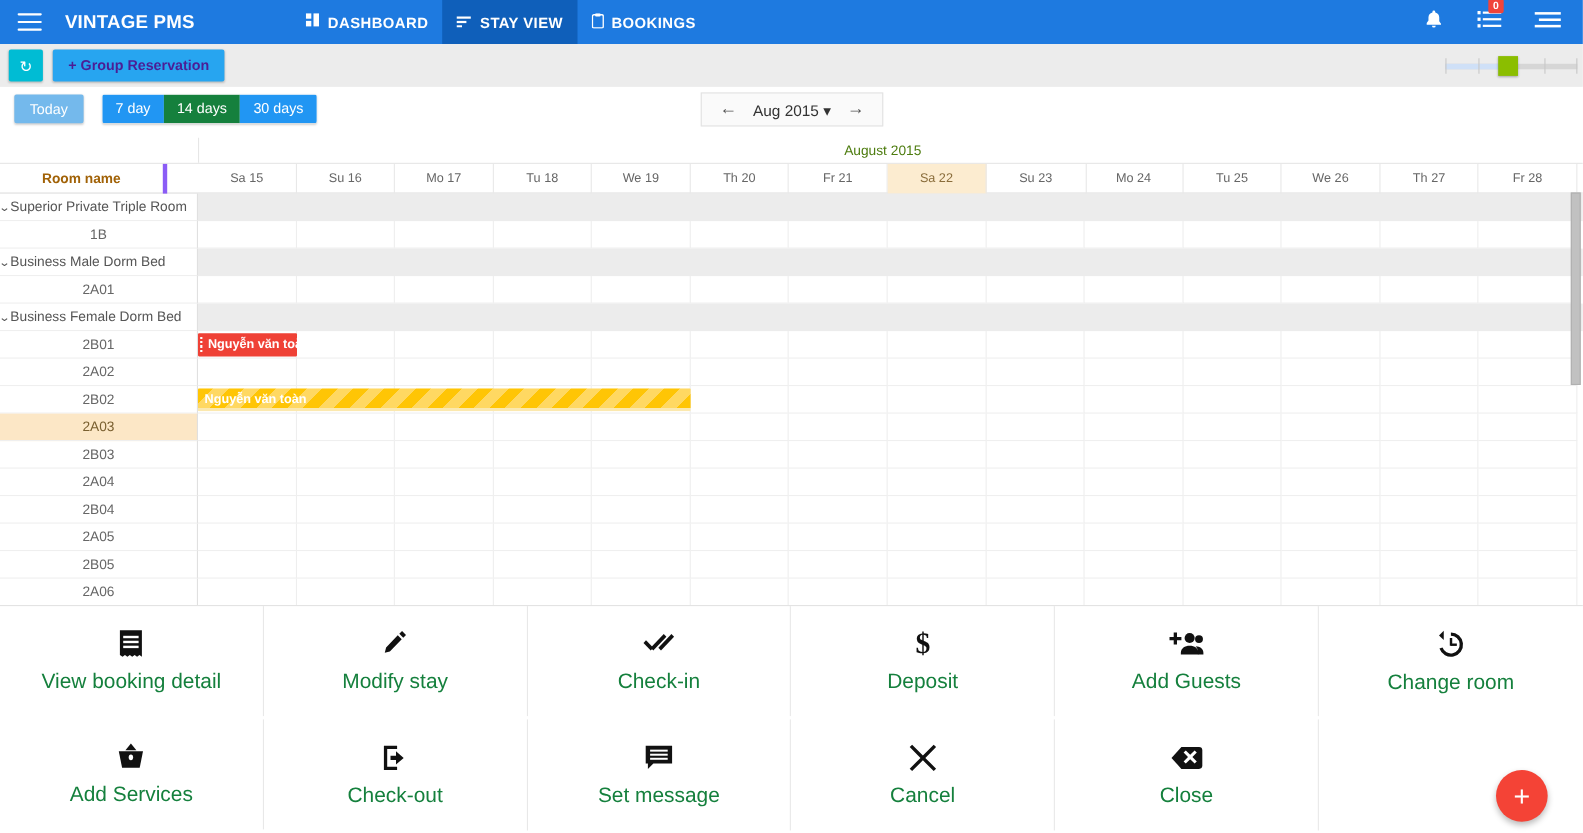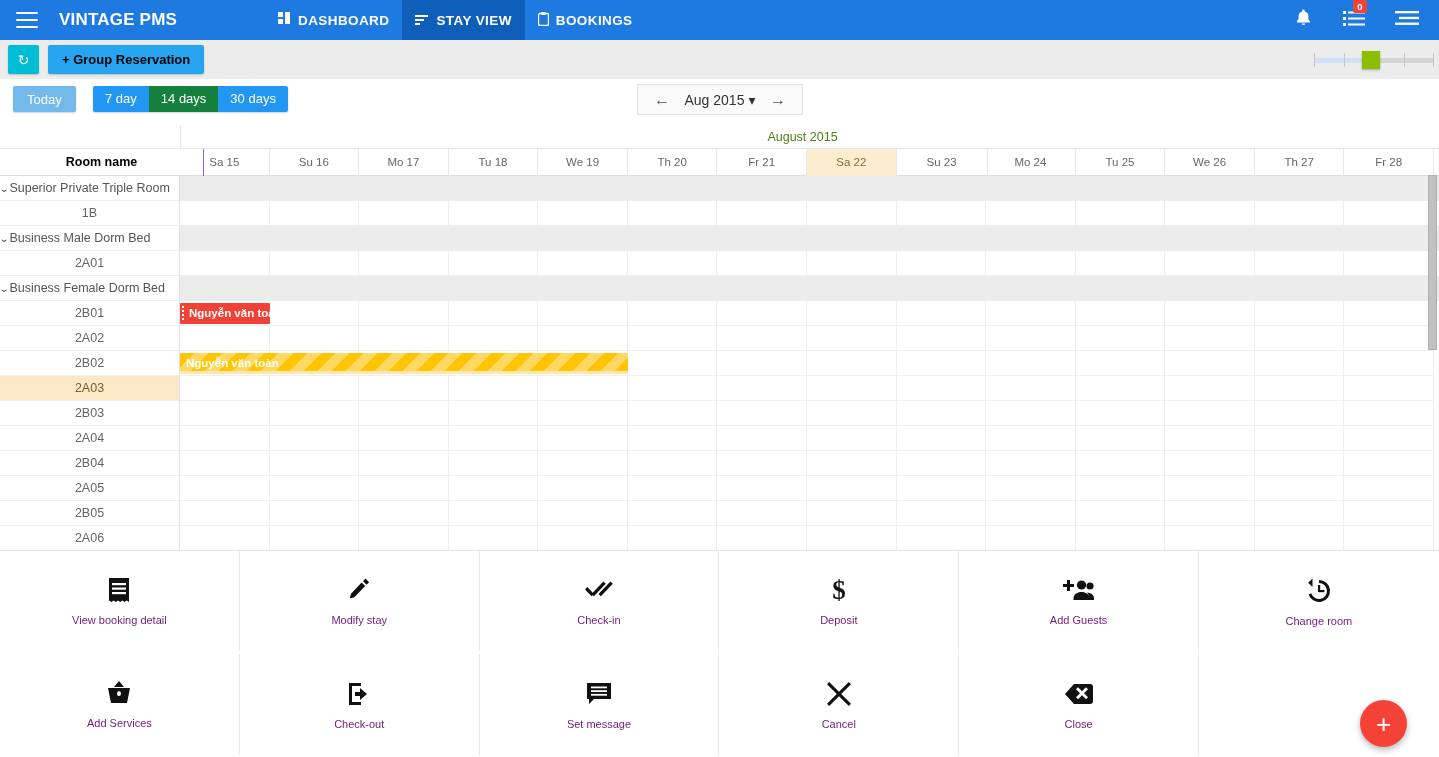--- a/index.html
+++ b/index.html
@@ -35,21 +35,21 @@
 
   
   .toolbar {
     position: absolute; top: 40px; left: 0; width: 1439px; height: 39px;
     background: #ececec;
   }
   .btn-refresh { position: absolute; left: 8px; top: 5px; width: 31px; height: 29px;
     background: #00bcd4; border: none; border-radius: 2px; color: #fff;
     font-size: 14px; cursor: pointer; box-shadow: 0 1px 2px rgba(0,0,0,.2); }
   .btn-group-res { position: absolute; left: 48px; top: 5px; height: 29px;
-    background: #27a5f0; border: none; border-radius: 2px; color: #000000;
+    background: #27a5f0; border: none; border-radius: 2px; color: #4c1d95;
     font-size: 13px; font-weight: bold; padding: 0 14px; cursor: pointer;
     box-shadow: 0 1px 2px rgba(0,0,0,.2); }
   .zoom-slider { position: absolute; right: 5px; top: 13px; width: 120px; height: 14px; }
   .zs-track { position: absolute; left: 0; top: 5px; width: 120px; height: 5px; background: #d6d6d6; }
   .zs-fill { position: absolute; left: 0; top: 5px; width: 55px; height: 5px; background: #cfe0f7; }
   .zs-tick { position: absolute; top: 0; width: 1px; height: 14px; background: #c7c7c7; }
   .zs-handle { position: absolute; left: 48px; top: 0; width: 18px; height: 18px;
     margin-top: -2px; background: #8bbe00; cursor: pointer; box-shadow: 0 1px 2px rgba(0,0,0,.3); }
 
   
@@ -71,23 +71,23 @@
 
   
   .calwrap { position: absolute; top: 125px; left: 0; width: 1439px; height: 425px;
     overflow: hidden; background: #fff; }
   .monthrow { position: relative; height: 24px; border-bottom: 1px solid #e6e6e6; }
   .monthrow .mtitle { position: absolute; left: 180px; width: 1245px; text-align: center;
     font-size: 12.5px; color: #4d7c0f; line-height: 24px; }
   .monthrow .lsep { position: absolute; left: 180px; top: 0; bottom: 0; width: 1px; background: #e6e6e6; }
 
   .headrow { position: relative; height: 27px; border-bottom: 1px solid #dedede; }
-  .rn-head { position: absolute; left: 0; top: 0; width: 204px; height: 27px;
+  .rn-head { position: absolute; left: 0; top: 0; width: 152px; height: 27px;
     text-align: center; line-height: 27px; font-size: 12.5px; font-weight: bold;
-    color: #000000; border-right: 1px solid #8b5cf6; }
+    color: #a16207; border-right: 4px solid #8b5cf6; }
   .dcell { position: absolute; top: 0; height: 27px; line-height: 27px; text-align: center;
     font-size: 11.5px; color: #666; border-right: 1px solid #e8e8e8; }
   .dcell.today { background: #fcecd0; color: #8a6d3b; }
 
   .gridbody { position: relative; }
   .grow { position: relative; height: 25px; }
   .grow .rlabel { position: absolute; left: 0; top: 0; width: 180px; height: 25px;
     line-height: 25px; font-size: 12.5px; color: #666; border-right: 1px solid #e0e0e0;
     border-bottom: 1px solid #efefef; white-space: nowrap; overflow: hidden; }
   .grow.group .rlabel { padding-left: 0; color: #555; }
@@ -118,21 +118,21 @@
   
   .actionpanel { position: absolute; left: 0; top: 550px; width: 1439px; height: 207px;
     background: #fff; border-top: 1px solid #e3e3e3; display: flex; flex-wrap: wrap; }
   .acell { width: 239.8px; height: 100px; display: flex; flex-direction: column;
     align-items: center; justify-content: center; gap: 10px;
     border-right: 1px solid #e8e8e8; cursor: pointer; }
   .acell.r2 { height: 101px; }
   .acell.empty { cursor: default; border-right: none; }
   .acell:nth-child(6) { border-right: none; }
   .aicon { height: 28px; display: flex; align-items: center; justify-content: center; color: #111; }
-  .alabel { font-size: 11px; color: #701a75; }
+  .alabel { font-size: 19px; color: #15803d; }
   .fab { position: absolute; right: 32px; bottom: 10px; width: 47px; height: 47px;
     border-radius: 50%; background: #f44336; color: #fff; border: none;
     font-size: 26px; line-height: 44px; cursor: pointer;
     box-shadow: 0 3px 6px rgba(0,0,0,.28); }
 </style>
 </head>
 <body>
 
 <div id="app">
 

